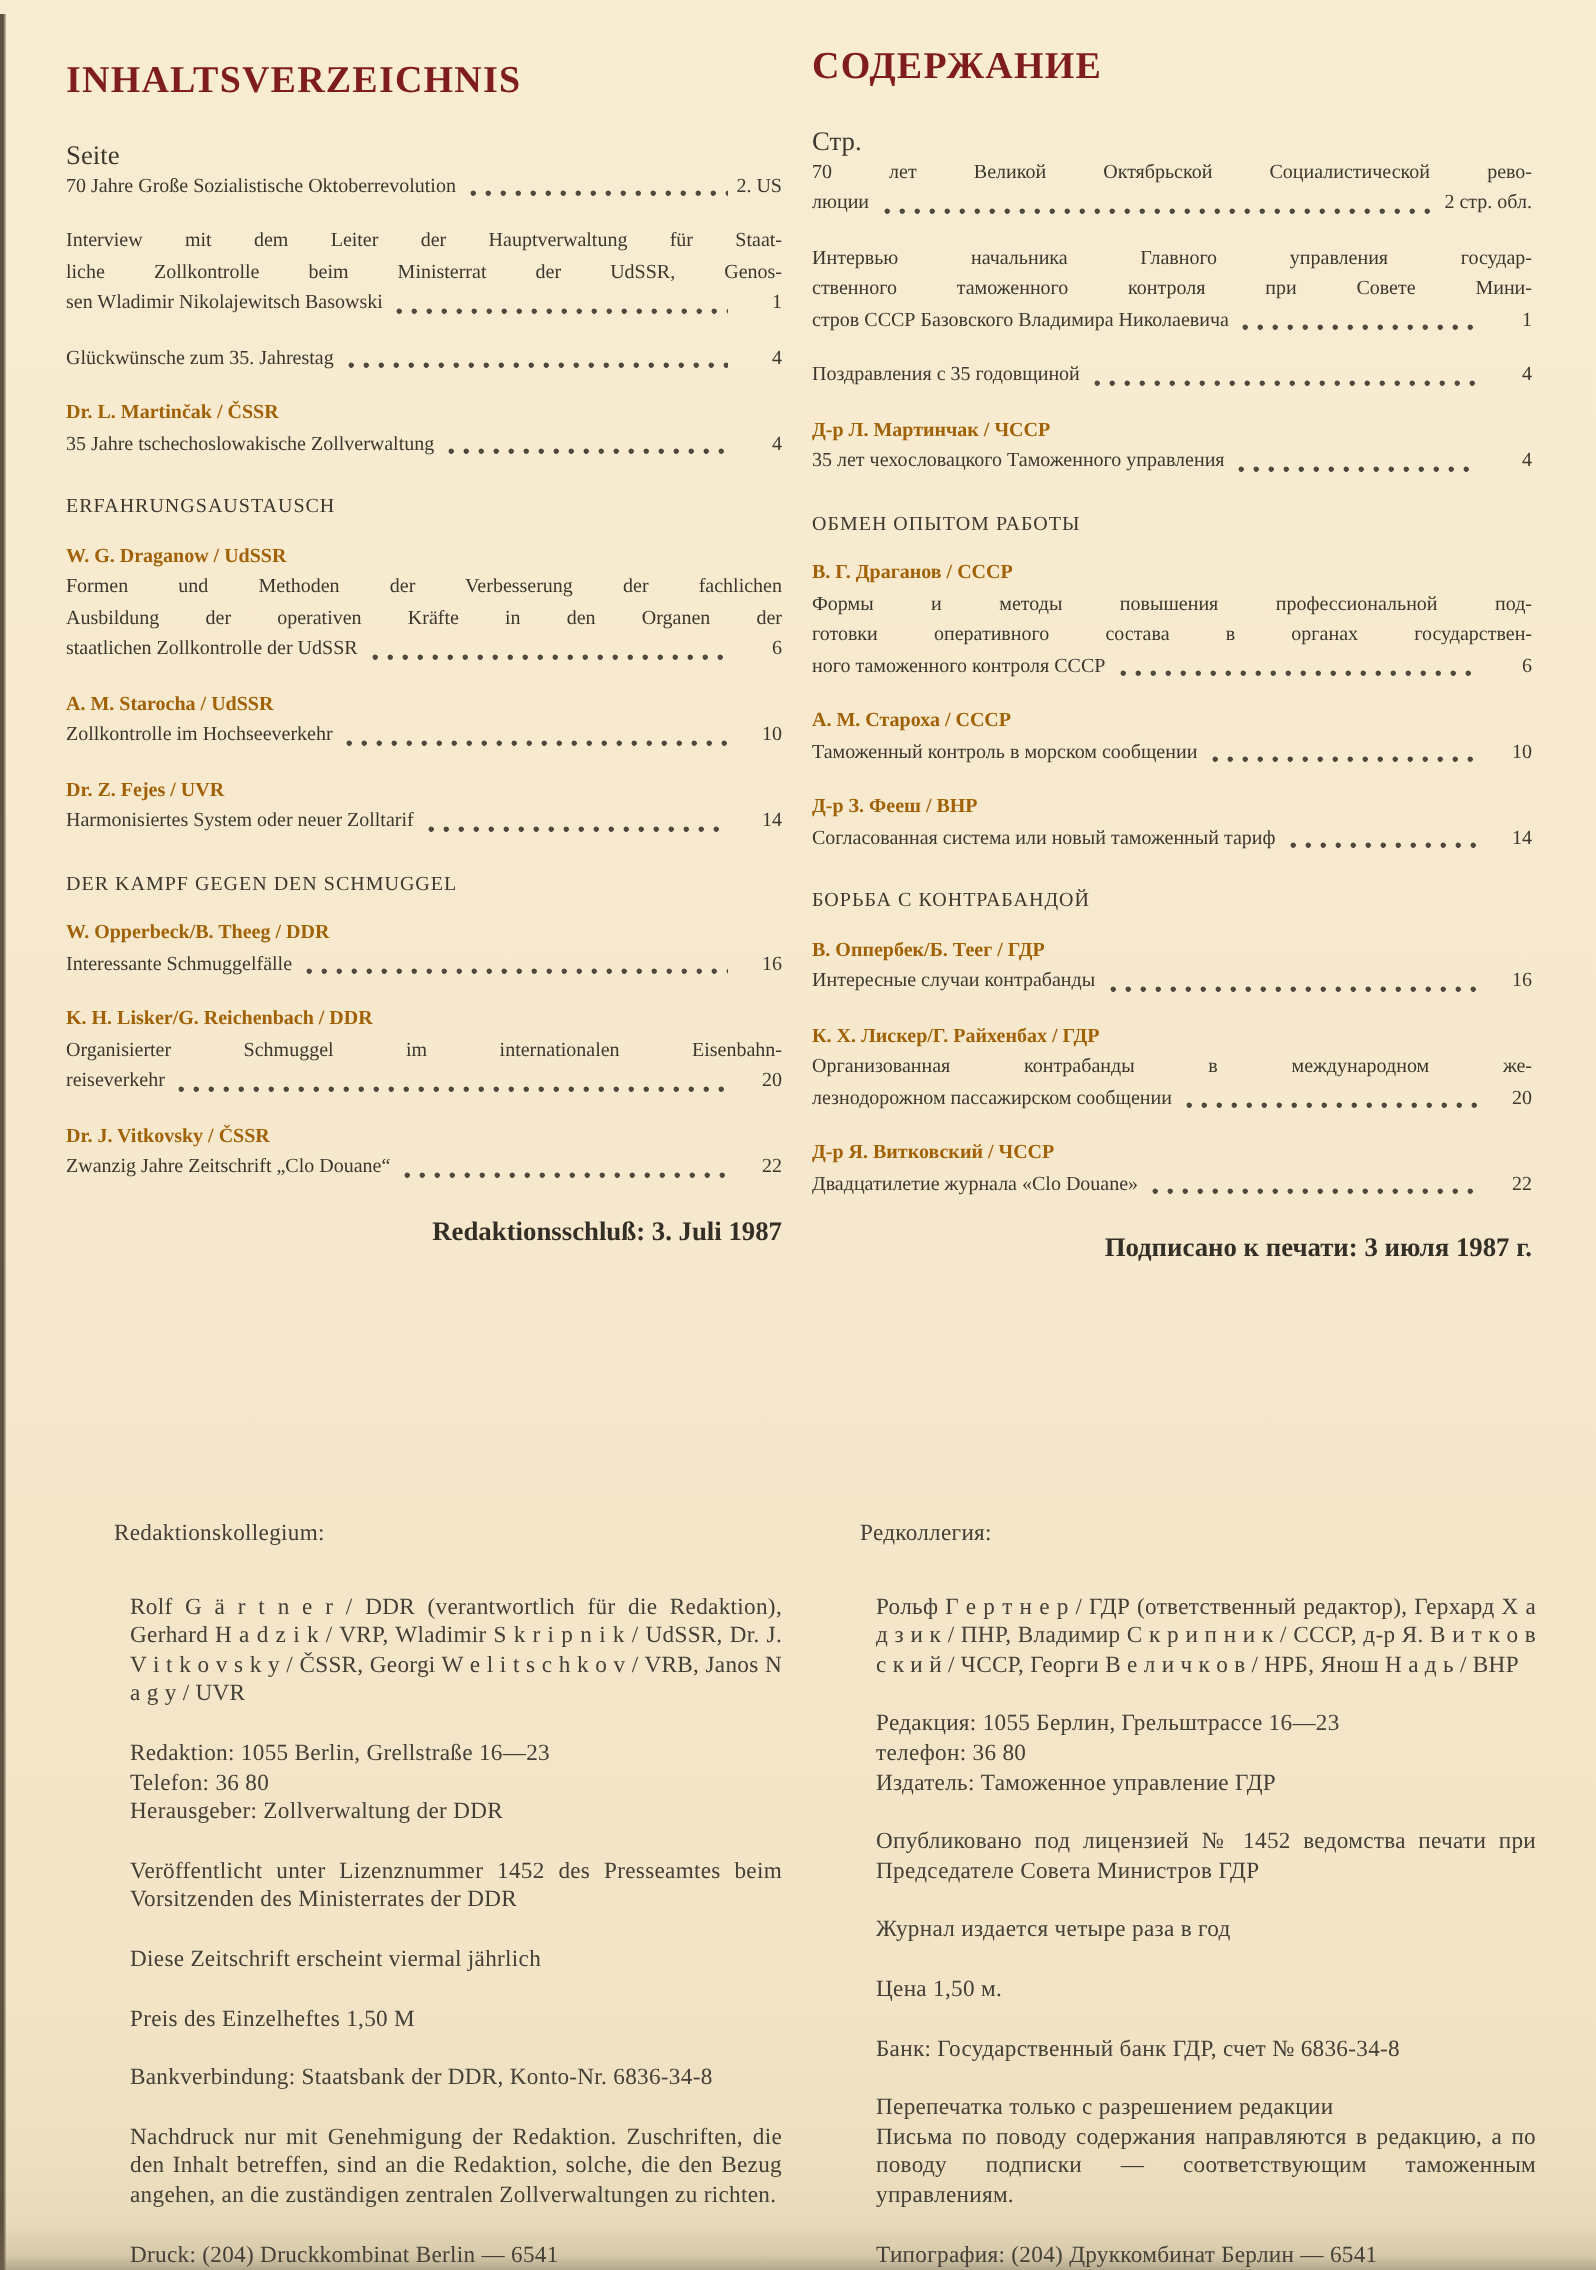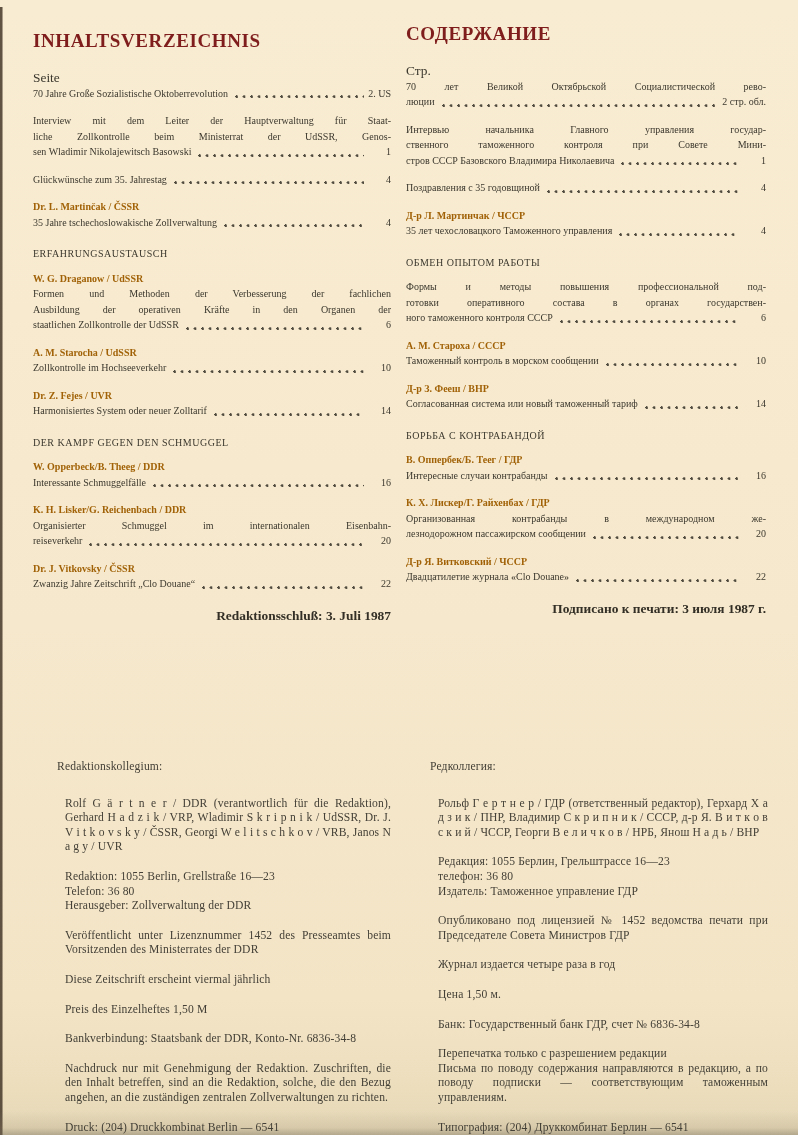--- a/index.html
+++ b/index.html
@@ -196,20 +196,21 @@
       <div class="toc-entry">
         <div class="author">Д-р Л. Мартинчак / ЧССР</div>
         <div class="entry-last">
           <span class="t">35 лет чехословацкого Таможенного управления</span>
           <span class="dots"></span>
           <span class="pg">4</span>
         </div>
       </div>
       <div class="toc-sec">ОБМЕН ОПЫТОМ РАБОТЫ</div>
       <div class="toc-entry">
+        <div class="author">В. Г. Драганов / СССР</div>
         <div class="entry-line">Формы и методы повышения профессиональной под-</div>
         <div class="entry-line">готовки оперативного состава в органах государствен-</div>
         <div class="entry-last">
           <span class="t">ного таможенного контроля СССР</span>
           <span class="dots"></span>
           <span class="pg">6</span>
         </div>
       </div>
       <div class="toc-entry">
         <div class="author">А. М. Староха / СССР</div>

